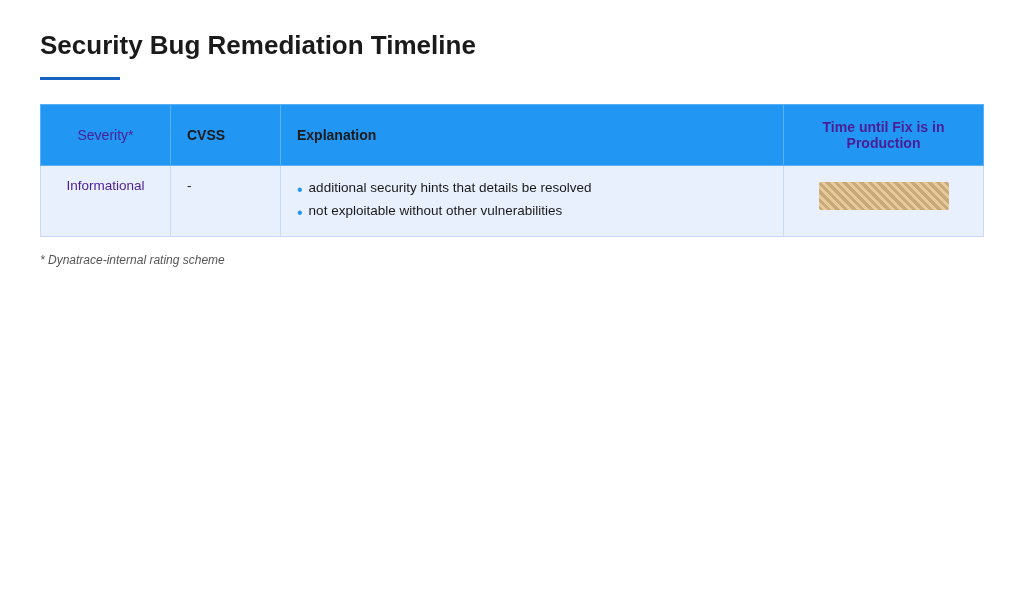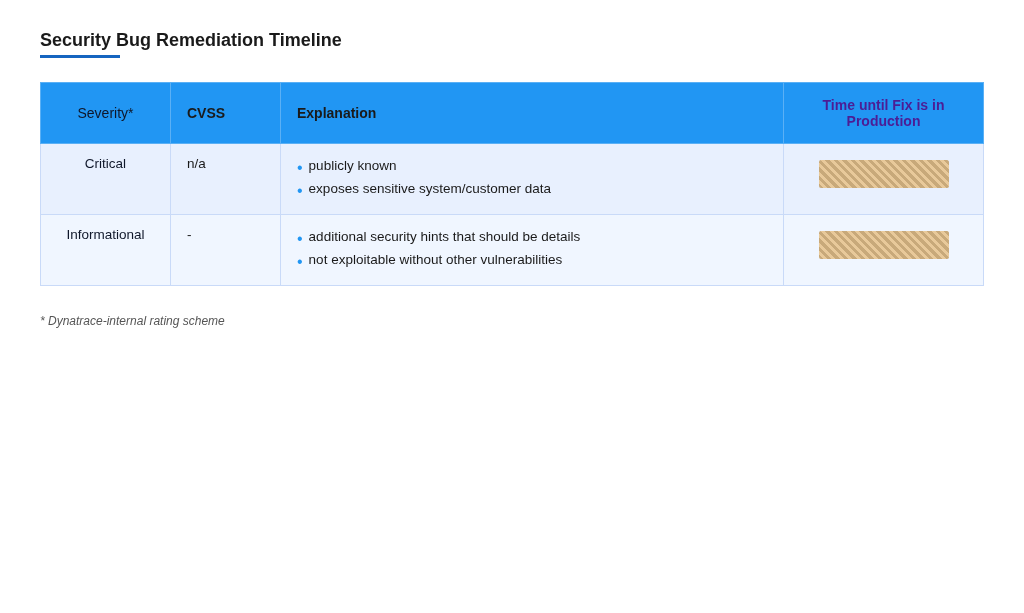--- a/index.html
+++ b/index.html
@@ -11,24 +11,24 @@
     body {
       background: #ffffff;
       font-family: -apple-system, BlinkMacSystemFont, 'Segoe UI', Arial, sans-serif;
       width: 1024px;
       min-height: 613px;
       padding: 30px 40px;
       color: #333;
     }
 
     .page-title {
-      font-size: 18px;
+      font-size: 26px;
       font-weight: 700;
       color: #1a1a1a;
-      margin-bottom: 4px;
+      margin-bottom: 16px;
     }
 
     .title-underline {
       width: 80px;
       height: 3px;
       background: #1565c0;
       margin-bottom: 24px;
     }
 
     table {
@@ -66,21 +66,21 @@
     tbody td {
       padding: 12px 16px;
       vertical-align: top;
       font-size: 13.5px;
       border: 1px solid #c9daf8;
     }
 
     .col-severity {
       text-align: center;
       font-weight: 500;
-      color: #0f172a;
+      color: #4c1d95;
       width: 130px;
     }
 
     .col-cvss {
       text-align: left;
       width: 110px;
       color: #1a1a1a;
     }
 
     .col-explanation {
@@ -123,65 +123,48 @@
         #e8c99a 3px,
         #e8c99a 6px
       );
       border-radius: 2px;
       margin: 4px 0;
     }
 
     .footnote {
       font-size: 12px;
       color: #555;
-      margin-top: 28px;
+      margin-top: 16px;
       font-style: italic;
     }
   </style>
 </head>
 <body>
 
 <h1 class="page-title">Security Bug Remediation Timeline</h1>
 <div class="title-underline"></div>
 
 <table>
   <thead>
     <tr>
       <th class="col-severity">Severity*</th>
       <th class="col-cvss">CVSS</th>
       <th class="col-explanation">Explanation</th>
       <th class="col-time">Time until Fix is in Production</th>
     </tr>
   </thead>
   <tbody id="table-body">
-  <tr>
-        <td class="col-severity">Critical</td>
-        <td class="col-cvss">n/a</td>
-        <td class="col-explanation">
-          <ul class="explanation-list">
-            <li>
-              <span class="bullet">•</span>
-              <span>publicly known</span>
-            </li>
-            <li>
-              <span class="bullet">•</span>
-              <span>exposes sensitive system/customer data</span>
-            </li>
-          </ul>
-        </td>
-        <td class="col-time"><span class="redacted-bar"></span></td>
-      </tr>
       <tr>
         <td class="col-severity">Informational</td>
         <td class="col-cvss">-</td>
         <td class="col-explanation">
           <ul class="explanation-list">
             <li>
               <span class="bullet">•</span>
-              <span>additional security hints that should be details</span>
+              <span>additional security hints that details be resolved</span>
             </li>
             <li>
               <span class="bullet">•</span>
               <span>not exploitable without other vulnerabilities</span>
             </li>
           </ul>
         </td>
         <td class="col-time"><span class="redacted-bar"></span></td>
       </tr>
     </tbody>

